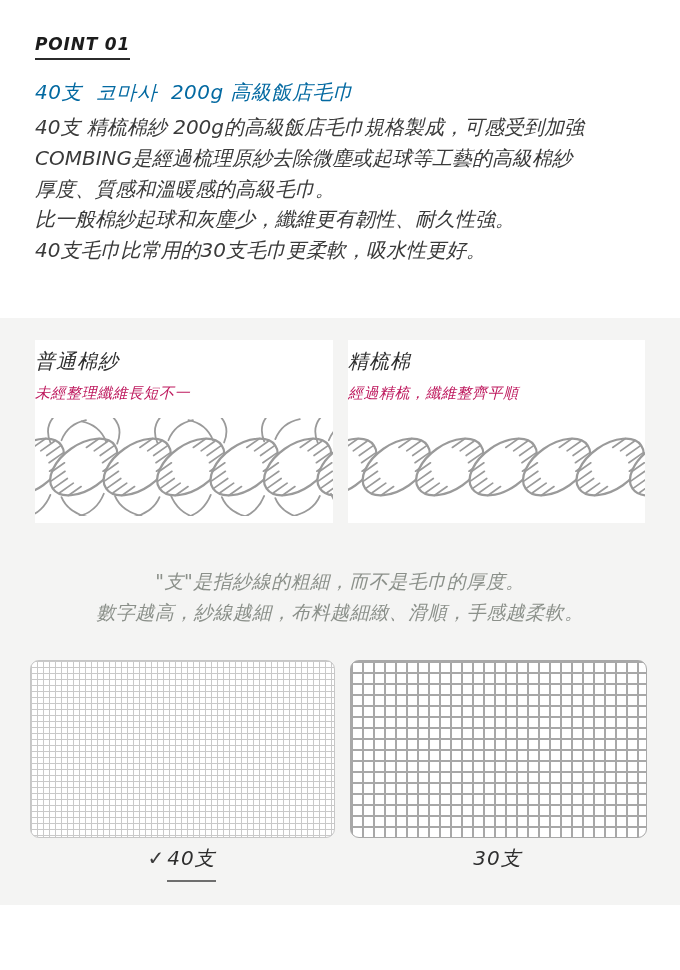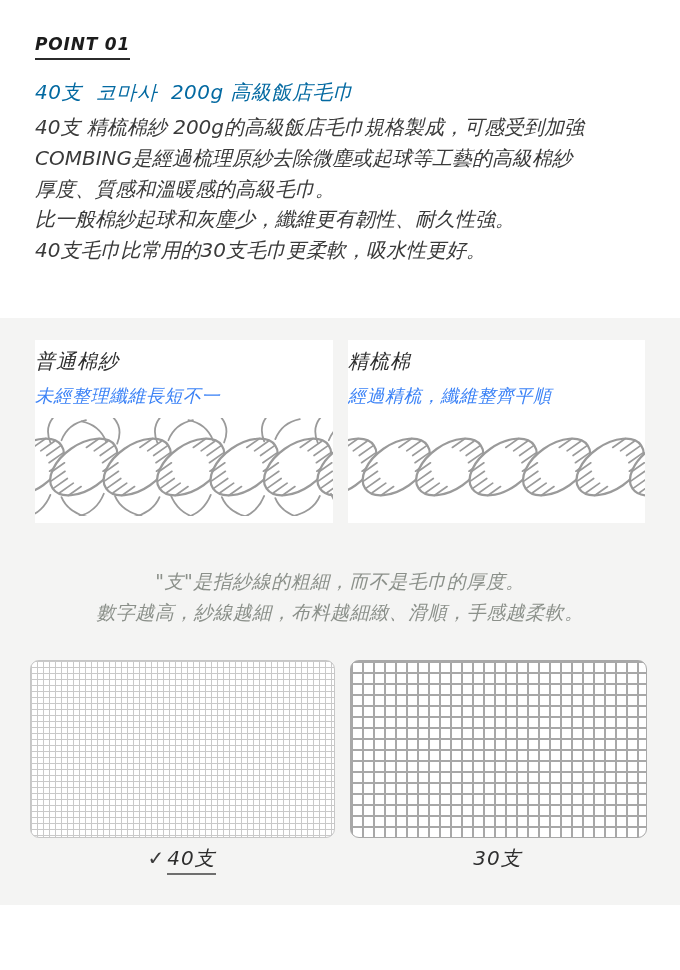--- a/index.html
+++ b/index.html
@@ -32,21 +32,21 @@
   }
 
   
   .yarn-card{
     position:absolute;top:22px;height:183px;background:#ffffff;
     overflow:hidden;
   }
   .yarn-card.left{left:35px;width:298px;}
   .yarn-card.right{left:348px;width:297px;}
   .card-title{margin-top:8px;font-size:20px;color:#2e2e2e;letter-spacing:1px;}
-  .card-subtitle{margin-top:9px;font-size:18px;color:#3b82f6;letter-spacing:.5px;}
+  .card-subtitle{margin-top:9px;font-size:15px;color:#be185d;letter-spacing:.5px;}
   .yarn-art{position:absolute;left:0;top:78px;width:100%;height:98px;}
 
   
   .yarn-note{
     position:absolute;left:0;top:248px;width:680px;text-align:center;
     font-size:19px;line-height:31px;color:#8b908a;letter-spacing:.5px;
   }
 
   
   .weave-grid{position:absolute;top:342px;height:176px;border-radius:9px;background-color:#fff;}
@@ -65,21 +65,21 @@
     background-size:11px 11px;
   }
 
   
   .grid-label{
     position:absolute;top:527px;font-size:20px;color:#2e2e2e;text-align:center;letter-spacing:1px;
   }
   .grid-label.left{left:30px;width:303px;}
   .grid-label.right{left:350px;width:295px;}
   .grid-label .check{margin-right:2px;color:#3a3a3a;}
-  .grid-label .lbl-underline{border-bottom:2px solid #6e6e6e;padding-bottom:3px;}
+  .grid-label .lbl-underline{border-bottom:2px solid #6e6e6e;padding-bottom:10px;}
 
   svg{display:block;}
 </style>
 </head>
 <body>
 
 <div class="page">
 
   <svg width="0" height="0" style="position:absolute" aria-hidden="true">
     <defs>

